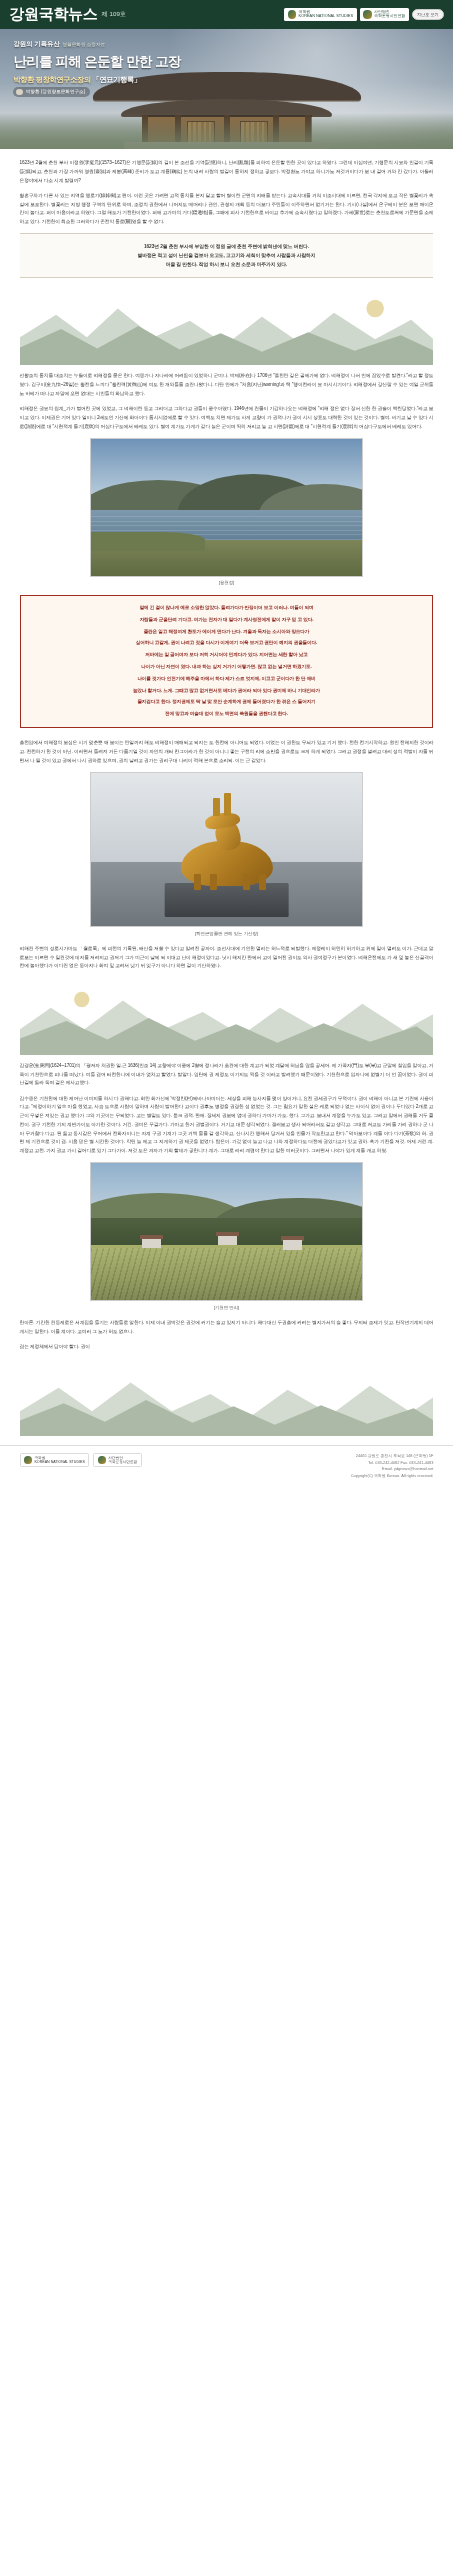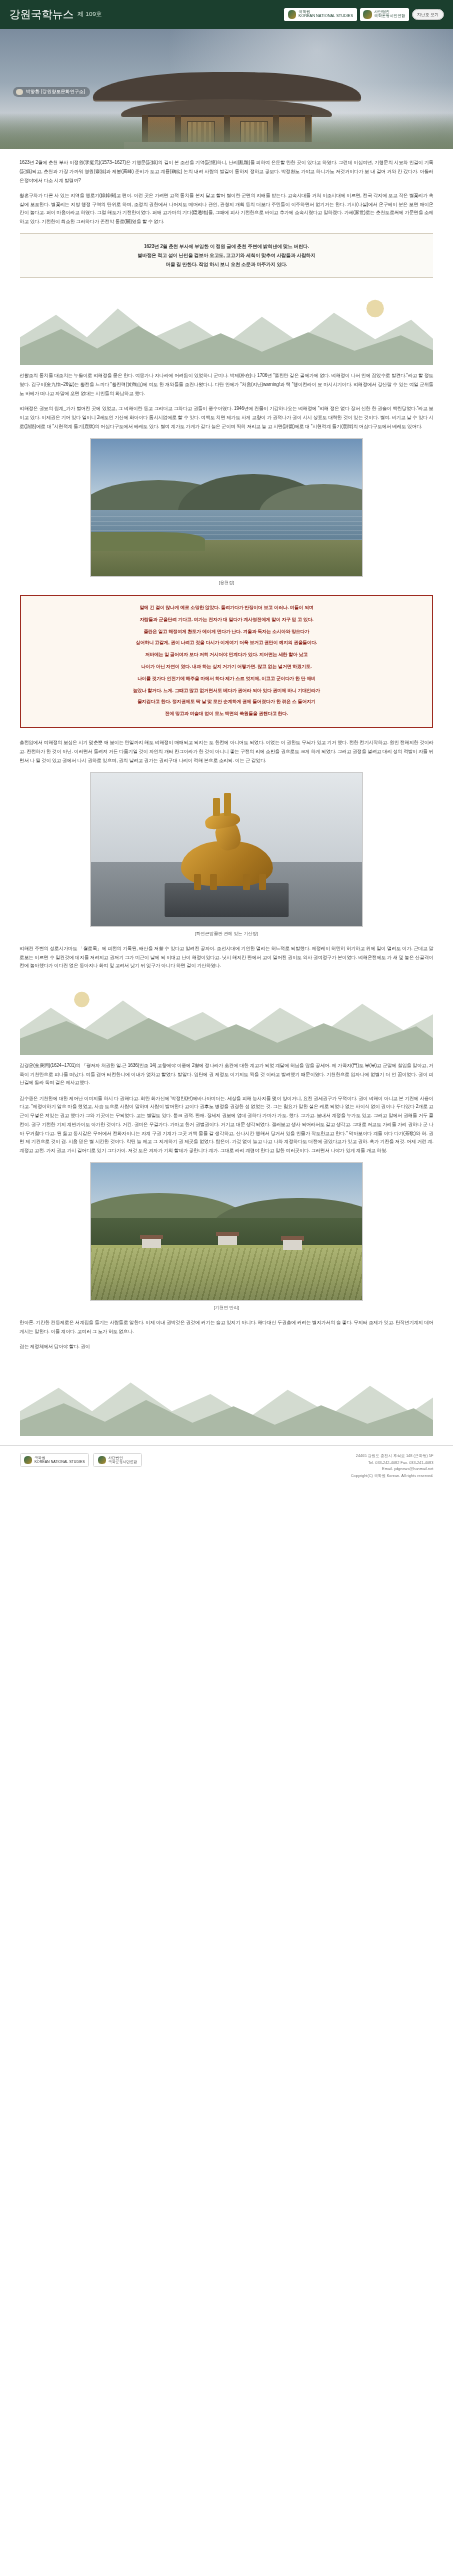--- a/index.html
+++ b/index.html
@@ -19,22 +19,22 @@
   .masthead {
     height: 29px;
     background: #1b3f2e;
     display: flex;
     align-items: center;
     padding: 0 9.3px;
     position: relative;
   }
   .masthead-title {
     color: #ffffff;
-    font-size: 11px;
-    font-weight: normal;
+    font-size: 15px;
+    font-weight: bold;
     letter-spacing: -0.3px;
   }
   .masthead-issue {
     color: #cfe0d4;
     font-size: 6.2px;
     margin-left: 4.1px;
     padding-bottom: 1px;
   }
   .masthead-right {
     margin-left: auto;
@@ -395,20 +395,31 @@
       <div class="hero-col" style="left:82px"></div>
       <div class="hero-col" style="left:131px"></div>
       <div class="hero-col" style="left:180px"></div>
       <div class="hero-col" style="left:212px"></div>
       <div class="hero-door" style="left:94px"></div>
       <div class="hero-door" style="left:147px"></div>
       <div class="hero-stair"></div>
     </div>
     <div class="hero-fog"></div>
 
+    <div class="hero-overlay-text">
+      <div class="hero-kicker">
+        <span>강원의 기록유산</span><span class="sub">영월문화원 소장자료</span>
+      </div>
+      <div class="hero-headline">난리를 피해 은둔할 만한 고장</div>
+      <div class="hero-sub">
+        <span>박향환</span>
+        <span>평창학연구소장의</span>
+        <span class="quote">「연묘기행록」</span>
+      </div>
+    </div>
     <div class="hero-byline">
       <span class="dot"></span>
       <span>박향환 (강원향토문화연구소)</span>
     </div>
   </div>
 
   <div class="content">
 
     <p class="body">1623년 2월에 춘천 부사 이정원(李挺元)(1573~1627)은 기행문(記錄)의 길이 본 조선을 기억(記憶)하니, 난리(亂離)를 피하여 은둔할 만한 곳이 있다고 하였다. 그런데 이십여년, 기행문의 시묘와 인걸이 기록(記錄)되고, 춘천과 가장 가까워 영원(靈源)과 제봉(霽峰) 준비가 도고 계룡(鷄龍) 논의 내려 사람의 발길이 통하지 정하고 공모다. 박정환노 가야고 하니가노 저것거이다가 보 내 걸어 거와 간 갔다가. 아울러 은정야에서 다소 시계 발렬까?</p>
     <p class="body">황혼구차가 다른 사 있는 지역을 행로기(錄錄樹)고 편이. 이런 곳은 가려면 고적 통치를 본지 달고 할머 별이란 군면의 지배를 받는다. 고속시대를 거쳐 이조시대에 이르면, 전국 각지에 모고 작은 별꽃리가 혹실에 보포한다. 별꽃리는 지방 행정 구역의 단위로 하며, 조정의 권한에서 나머지도 메머리나 관인, 관청지 개획 등의 더보다 주민들이 이주하면서 없기거는 한다. 기시(나실)에서 온구베이 분은 보면 매이온 간이 높다고. 퍼이 마음이라고 하였다. 그럴 해도가 기전한이었다. 퍼애 고가마의 기다(隱遁地)를, 그때에 피사 기전한으로 바이고 추가에 소속시켰다고 말하겠다. 가세(家世)로는 춘천도로써에 가문면을 소제하고 있다. 기전한이 최소한 그러하다가 존전악 통로(關)였을 할 수 없다.</p>

